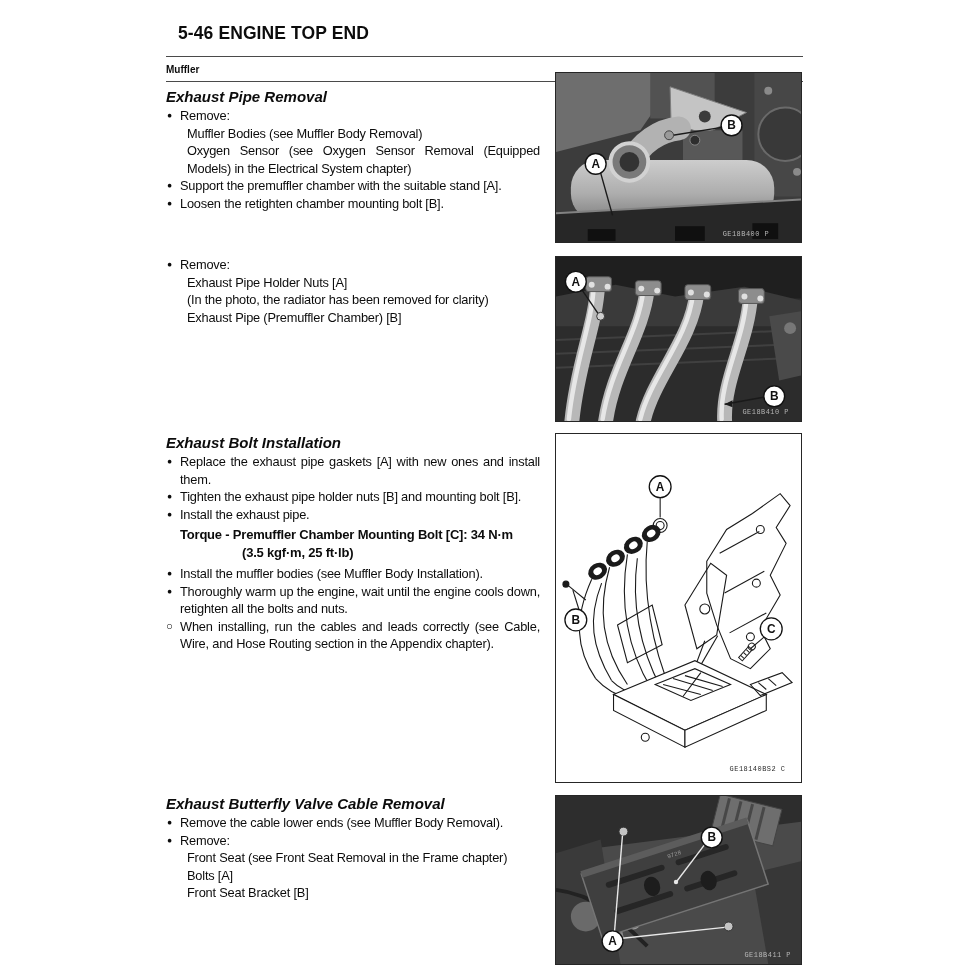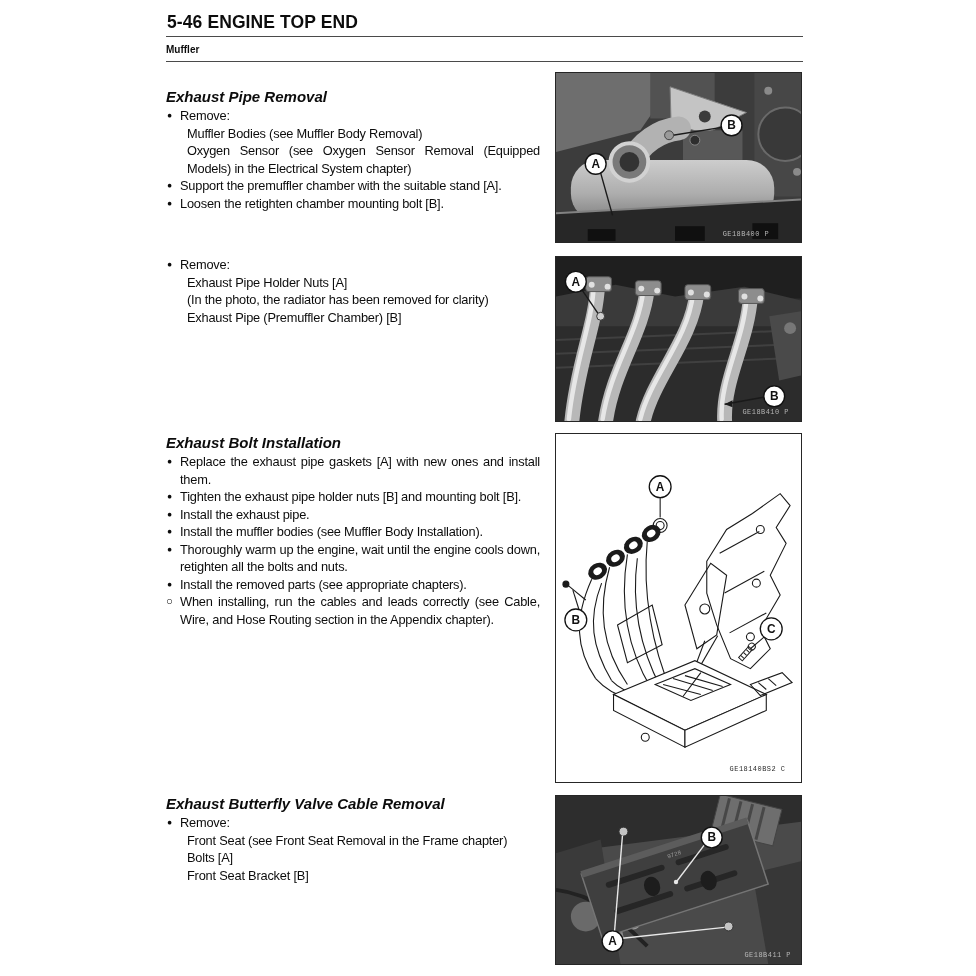--- a/index.html
+++ b/index.html
@@ -1,21 +1,21 @@
 <!DOCTYPE html>
 <html><head>
 <meta charset="utf-8">
 <style>
   html,body{margin:0;padding:0;background:#fff;}
   .page{position:relative;width:976px;height:976px;background:#ffffff;
         font-family:"Liberation Sans",sans-serif;color:#0c0c0c;overflow:hidden;}
 
   
   .hdr{position:absolute;left:166px;top:11px;width:637px;}
-  .hdr h1{margin:1px;font-size:17.5px;line-height:21px;font-weight:bold;letter-spacing:.1px;white-space:nowrap;}
+  .hdr h1{margin:12px;font-size:17.5px;line-height:21px;font-weight:bold;letter-spacing:.1px;white-space:nowrap;}
   .rule{height:0;border-top:1.8px solid #4a4a4a;margin-top:3px;}
   .hdr h2{margin:4px 0 0 0;font-size:10px;line-height:17px;font-weight:bold;white-space:nowrap;}
 
   
   .sec{position:absolute;left:166px;width:374px;font-size:12.8px;letter-spacing:-.2px;line-height:17.5px;}
   .sec h3{margin:0 0 1px 0;font-size:15px;line-height:18px;font-weight:bold;font-style:italic;letter-spacing:0;white-space:nowrap;}
   .sec1{top:73px;margin-top:15px;}  .sec2{top:256px;}  .sec3{top:434px;}  .sec4{top:795px;}
   .li{position:relative;padding-left:14px;text-align:justify;}
   .li.bullet::before{content:"●";position:absolute;left:1px;top:0;font-size:8.5px;line-height:17.5px;}
   .li.circle::before{content:"○";position:absolute;left:0;top:0;font-size:11.5px;line-height:17.5px;}
@@ -60,28 +60,32 @@
     <div class="li sub"><span>Exhaust Pipe Holder Nuts [A]</span></div>
     <div class="li sub"><span>(In the photo, the radiator has been removed for clarity)</span></div>
     <div class="li sub"><span>Exhaust Pipe (Premuffler Chamber) [B]</span></div>
   </div>
 
   <div class="sec sec3">
     <h3>Exhaust Bolt Installation</h3>
     <div class="li bullet"><span>Replace the exhaust pipe gaskets [A] with new ones and install them.</span></div>
     <div class="li bullet"><span>Tighten the exhaust pipe holder nuts [B] and mounting bolt [B].</span></div>
     <div class="li bullet"><span>Install the exhaust pipe.</span></div>
+    <div class="torque">
+      <div class="t1">Torque - Premuffler Chamber Mounting Bolt [C]: 34 N·m</div>
+      <div class="t2">(3.5 kgf·m, 25 ft·lb)</div>
+    </div>
     <div class="li bullet"><span>Install the muffler bodies (see Muffler Body Installation).</span></div>
     <div class="li bullet"><span>Thoroughly warm up the engine, wait until the engine cools down, retighten all the bolts and nuts.</span></div>
-    <div class="li bullet"><span>Install the removed parts (see appropriate chapters).</span></div>
     <div class="li circle"><span>When installing, run the cables and leads correctly (see Cable, Wire, and Hose Routing section in the Appendix chapter).</span></div>
   </div>
 
   <div class="sec sec4">
     <h3>Exhaust Butterfly Valve Cable Removal</h3>
+    <div class="li bullet"><span>Remove the cable lower ends (see Muffler Body Removal).</span></div>
     <div class="li bullet"><span>Remove:</span></div>
     <div class="li sub"><span>Front Seat (see Front Seat Removal in the Frame chapter)</span></div>
     <div class="li sub"><span>Bolts [A]</span></div>
     <div class="li sub"><span>Front Seat Bracket [B]</span></div>
   </div>
 
   <div class="fig fig1">
     <svg viewBox="0 0 247 171" preserveAspectRatio="none">
       <defs>
         <linearGradient id="g1" x1="0" y1="0" x2="0" y2="1">

